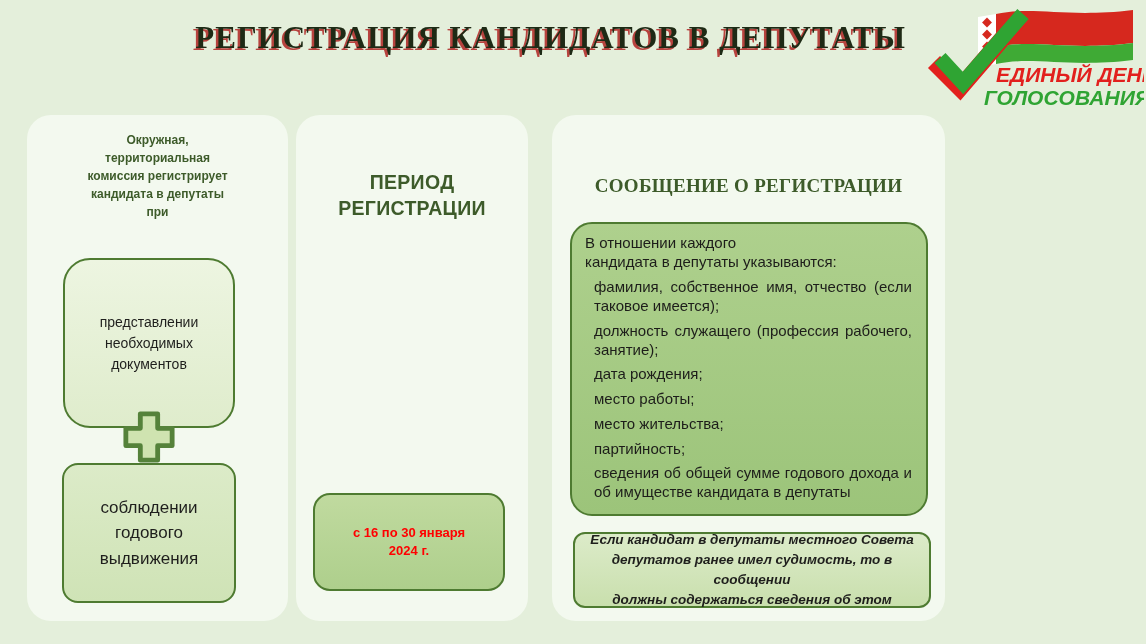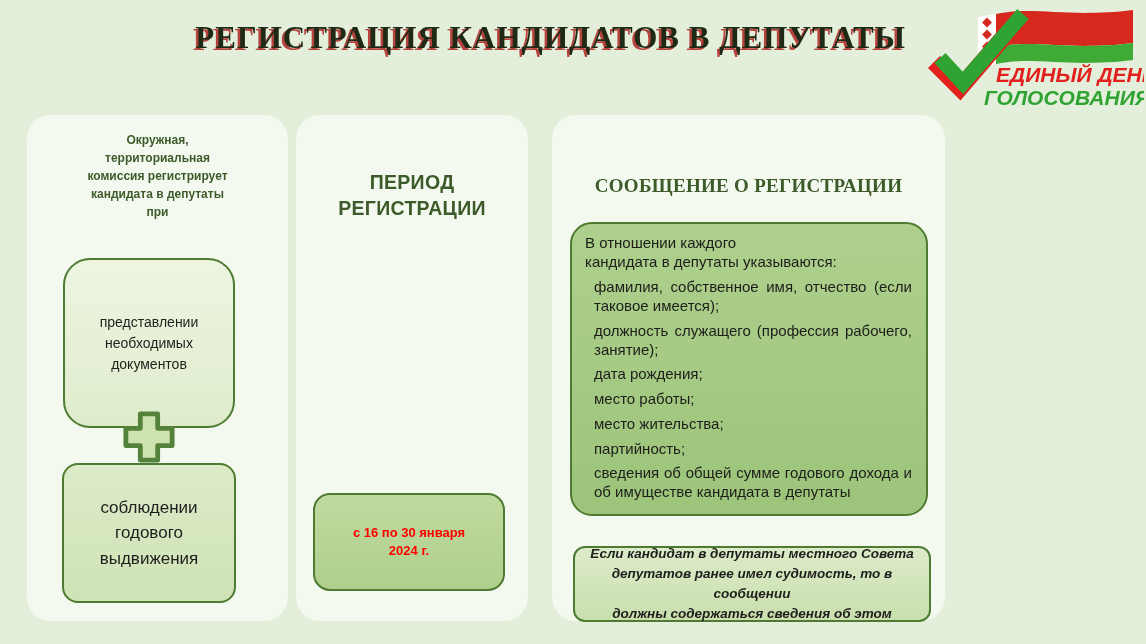--- a/index.html
+++ b/index.html
@@ -53,21 +53,21 @@
   #list-box{
     position:absolute;left:18px;top:107px;width:358px;height:294px;
     border:2.5px solid #4e7b31;border-radius:22px;box-sizing:border-box;
     background:linear-gradient(180deg,#aed08d 0%,#9cc47a 100%);
     padding:9px 14px 14px 13px;color:#1d1d1a;font-size:15px;
   }
   #list-intro{white-space:pre-line;line-height:1.28;margin:0 0 7px 0;}
   .list-item{text-align:justify;line-height:1.25;margin:0 0 6px 0;padding-left:9px;}
   .list-item:last-child{margin-bottom:0;}
   #note-box{
-    position:absolute;left:21px;top:431px;width:358px;height:76px;
+    position:absolute;left:21px;top:417px;width:358px;height:76px;
     border:2.5px solid #4e7b31;border-radius:12px;box-sizing:border-box;
     background:linear-gradient(180deg,#dcebc9 0%,#c9dfad 100%);
     display:flex;align-items:center;justify-content:center;text-align:center;
     font-size:13.5px;font-weight:bold;font-style:italic;line-height:1.5;
     color:#1e1e1c;white-space:pre-line;
   }
 </style>
 </head>
 <body>
 

